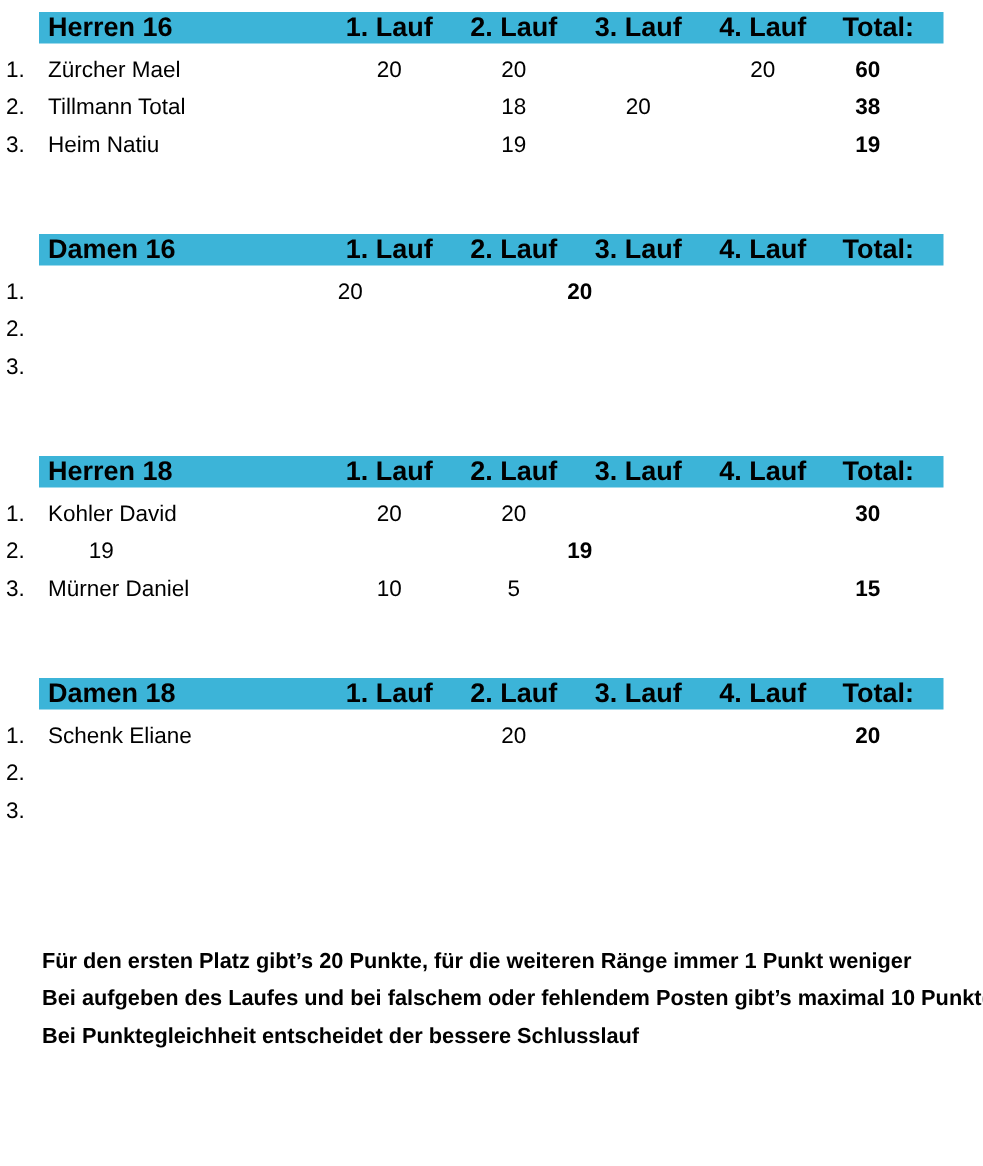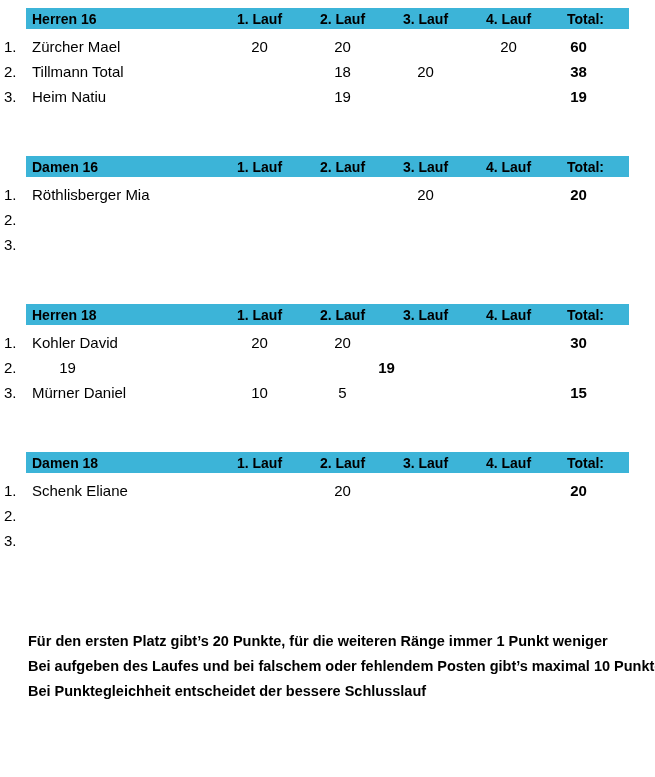--- a/index.html
+++ b/index.html
@@ -16,21 +16,21 @@
   .rtable { margin-bottom: 47px; }
 
   .hrow { display: flex; margin-bottom: 5px; }
   .bar {
     display: flex;
     width: 603px;
     height: 21px;
     align-items: center;
     background: var(--accent, #3cb4d8);
     font-weight: bold;
-    font-size: 14px;
+    font-size: 18px;
   }
 
   .c-rank { width: 26px; padding-left: 4px; font-size: 15px; flex: none; }
   .c-name { width: 192px; padding-left: 6px; flex: none; white-space: nowrap; overflow: hidden; }
   .c-lauf { width: 83px; text-align: center; flex: none; }
   .c-total { width: 79px; text-align: center; flex: none; }
   .bar .c-total { padding-right: 8px; }
 
   .drow {
     display: flex;
@@ -101,21 +101,20 @@
         <div class="c-name">Damen 16</div>
         <div class="c-lauf">1. Lauf</div>
         <div class="c-lauf">2. Lauf</div>
         <div class="c-lauf">3. Lauf</div>
         <div class="c-lauf">4. Lauf</div>
         <div class="c-total">Total:</div>
       </div>
     </div>
     <div class="drow">
       <div class="c-rank">1.</div>
-      <div class="c-name">Röthlisberger Mia</div>
       <div class="c-lauf"></div>
       <div class="c-lauf"></div>
       <div class="c-lauf">20</div>
       <div class="c-lauf"></div>
       <div class="c-total">20</div>
     </div>
     <div class="drow">
       <div class="c-rank">2.</div>
       <div class="c-name"></div>
       <div class="c-lauf"></div>

